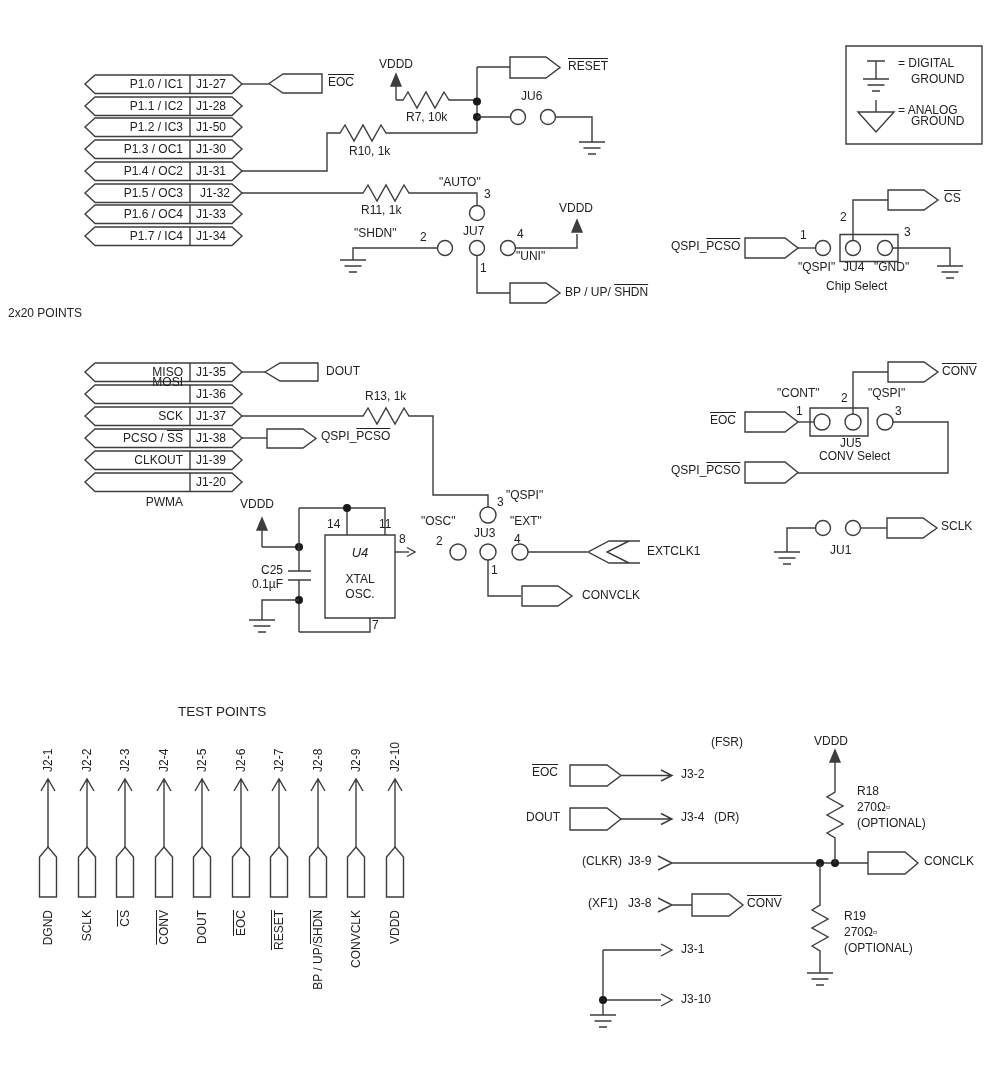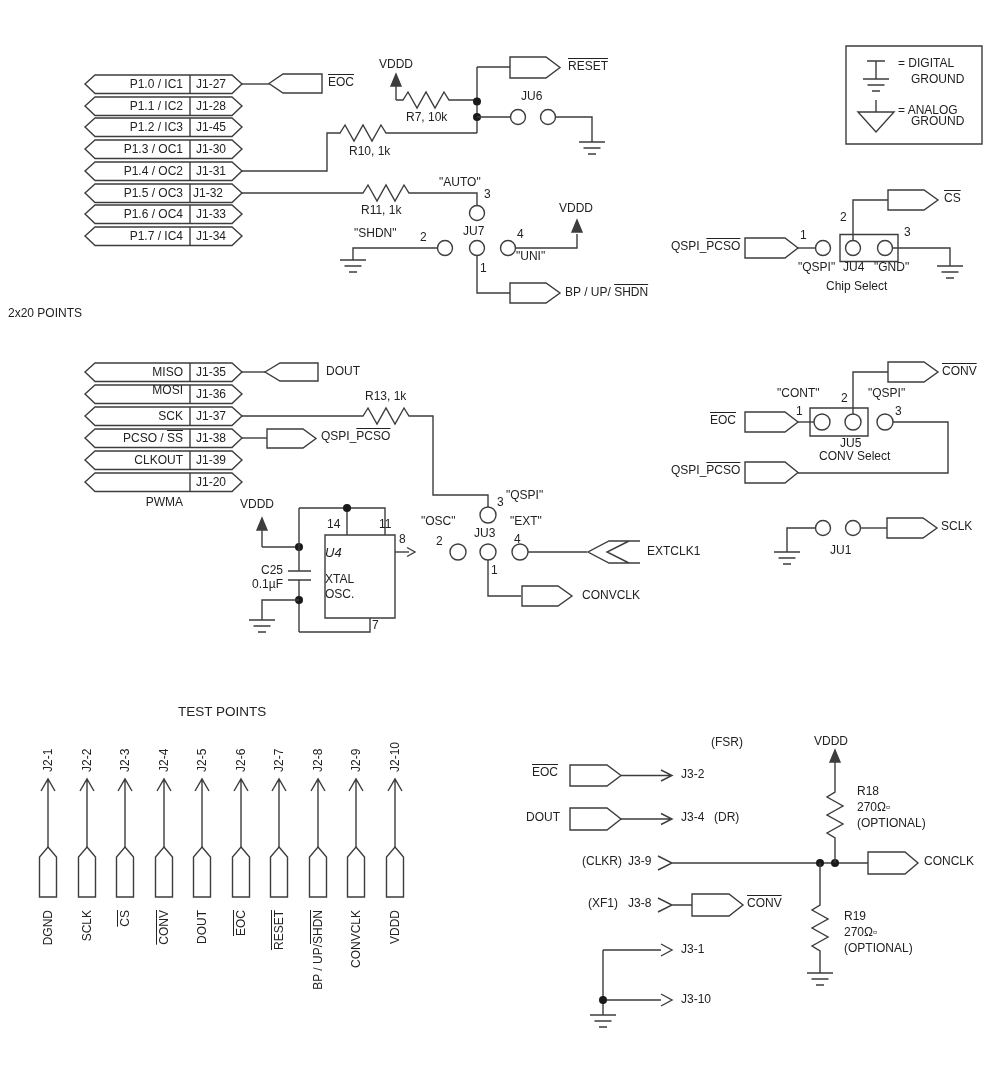--- a/index.html
+++ b/index.html
@@ -4,21 +4,21 @@
 <style>
   html,body{margin:0;padding:0;background:#fff;}
   #sheet{position:relative;width:988px;height:1066px;background:#ffffff;overflow:hidden;
          font-family:"Liberation Sans","DejaVu Sans",sans-serif;}
   #wires{position:absolute;left:0;top:0;}
   .lb{position:absolute;font-size:12px;line-height:13px;color:#222;white-space:nowrap;}
   .big{font-size:13.5px;}
   .it{font-style:italic;font-size:13px;}
   .ov{text-decoration:overline;}
   .ra{text-align:right;}
-  .ct{}
+  .ct{text-align:center;}
   .rt{transform:rotate(-90deg);transform-origin:0 0;}
   .rb{transform:rotate(-90deg) translateX(-100%);transform-origin:0 0;}
   svg *{vector-effect:non-scaling-stroke;}
 </style>
 </head>
 <body>
 
 <div id="sheet">
 
 <svg id="wires" width="988" height="1066" viewBox="0 0 988 1066">
@@ -218,27 +218,27 @@
       <path d="M590 1015 h26 M594.5 1021 h17 M599 1027 h8"></path>
     </g>
   </g>
 </svg>
 
 <div class="lb ra" style="left:94px;top:78px;width:89px"><span>P1.0 / IC1</span><span class="ov"></span></div>
 <div class="lb" style="left:196px;top:78px">J1-27</div>
 <div class="lb ra" style="left:94px;top:100px;width:89px"><span>P1.1 / IC2</span><span class="ov"></span></div>
 <div class="lb" style="left:196px;top:100px">J1-28</div>
 <div class="lb ra" style="left:94px;top:121px;width:89px"><span>P1.2 / IC3</span><span class="ov"></span></div>
-<div class="lb" style="left:196px;top:121px">J1-45</div>
+<div class="lb" style="left:196px;top:121px">J1-50</div>
 <div class="lb ra" style="left:94px;top:143px;width:89px"><span>P1.3 / OC1</span><span class="ov"></span></div>
 <div class="lb" style="left:196px;top:143px">J1-30</div>
 <div class="lb ra" style="left:94px;top:165px;width:89px"><span>P1.4 / OC2</span><span class="ov"></span></div>
 <div class="lb" style="left:196px;top:165px">J1-31</div>
 <div class="lb ra" style="left:94px;top:187px;width:89px"><span>P1.5 / OC3</span><span class="ov"></span></div>
-<div class="lb" style="left:193px;top:187px">J1-32</div>
+<div class="lb" style="left:200px;top:187px">J1-32</div>
 <div class="lb ra" style="left:94px;top:208px;width:89px"><span>P1.6 / OC4</span><span class="ov"></span></div>
 <div class="lb" style="left:196px;top:208px">J1-33</div>
 <div class="lb ra" style="left:94px;top:230px;width:89px"><span>P1.7 / IC4</span><span class="ov"></span></div>
 <div class="lb" style="left:196px;top:230px">J1-34</div>
 <div class="lb" style="left:8px;top:307px">2x20 POINTS</div>
 
 <div class="lb ov" style="left:328px;top:76px">EOC</div>
 <div class="lb" style="left:379px;top:58px">VDDD</div>
 <div class="lb" style="left:406px;top:111px">R7, 10k</div>
 <div class="lb" style="left:349px;top:145px">R10, 1k</div>
@@ -266,21 +266,21 @@
 <div class="lb" style="left:840px;top:211px">2</div>
 <div class="lb" style="left:904px;top:226px">3</div>
 <div class="lb" style="left:798px;top:261px">"QSPI"</div>
 <div class="lb" style="left:843px;top:261px">JU4</div>
 <div class="lb" style="left:874px;top:261px">"GND"</div>
 <div class="lb" style="left:826px;top:280px">Chip Select</div>
 <div class="lb ov" style="left:944px;top:192px">CS</div>
 
 <div class="lb ra" style="left:94px;top:366px;width:89px"><span>MISO</span><span class="ov"></span></div>
 <div class="lb" style="left:196px;top:366px">J1-35</div>
-<div class="lb ra" style="left:94px;top:384px;width:89px"><span>MOSI</span><span class="ov"></span></div>
+<div class="lb ra" style="left:94px;top:376px;width:89px"><span>MOSI</span><span class="ov"></span></div>
 <div class="lb" style="left:196px;top:388px">J1-36</div>
 <div class="lb ra" style="left:94px;top:410px;width:89px"><span>SCK</span><span class="ov"></span></div>
 <div class="lb" style="left:196px;top:410px">J1-37</div>
 <div class="lb ra" style="left:94px;top:432px;width:89px"><span>PCSO / </span><span class="ov">SS</span></div>
 <div class="lb" style="left:196px;top:432px">J1-38</div>
 <div class="lb ra" style="left:94px;top:454px;width:89px"><span>CLKOUT</span><span class="ov"></span></div>
 <div class="lb" style="left:196px;top:454px">J1-39</div>
 <div class="lb ra" style="left:94px;top:496px;width:89px"><span>PWMA</span><span class="ov"></span></div>
 <div class="lb" style="left:196px;top:476px">J1-20</div>
 

